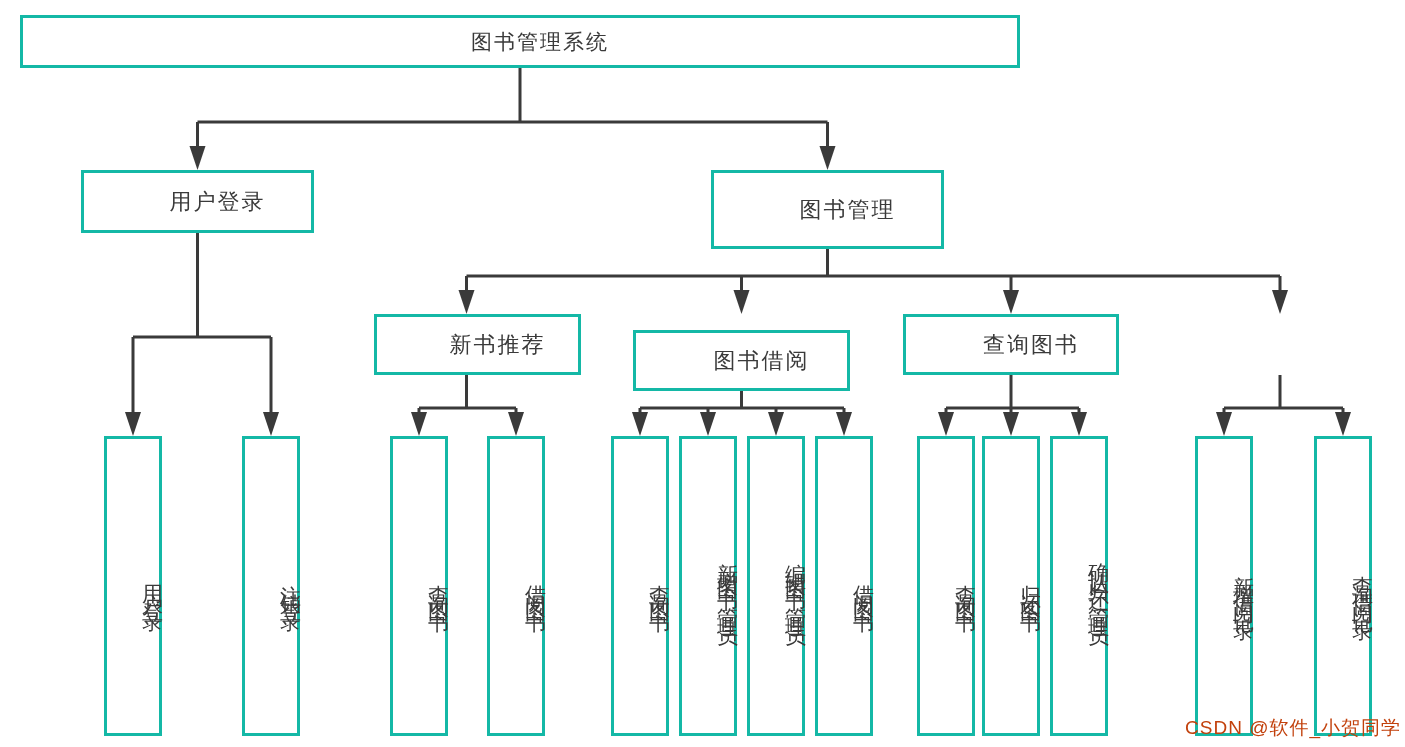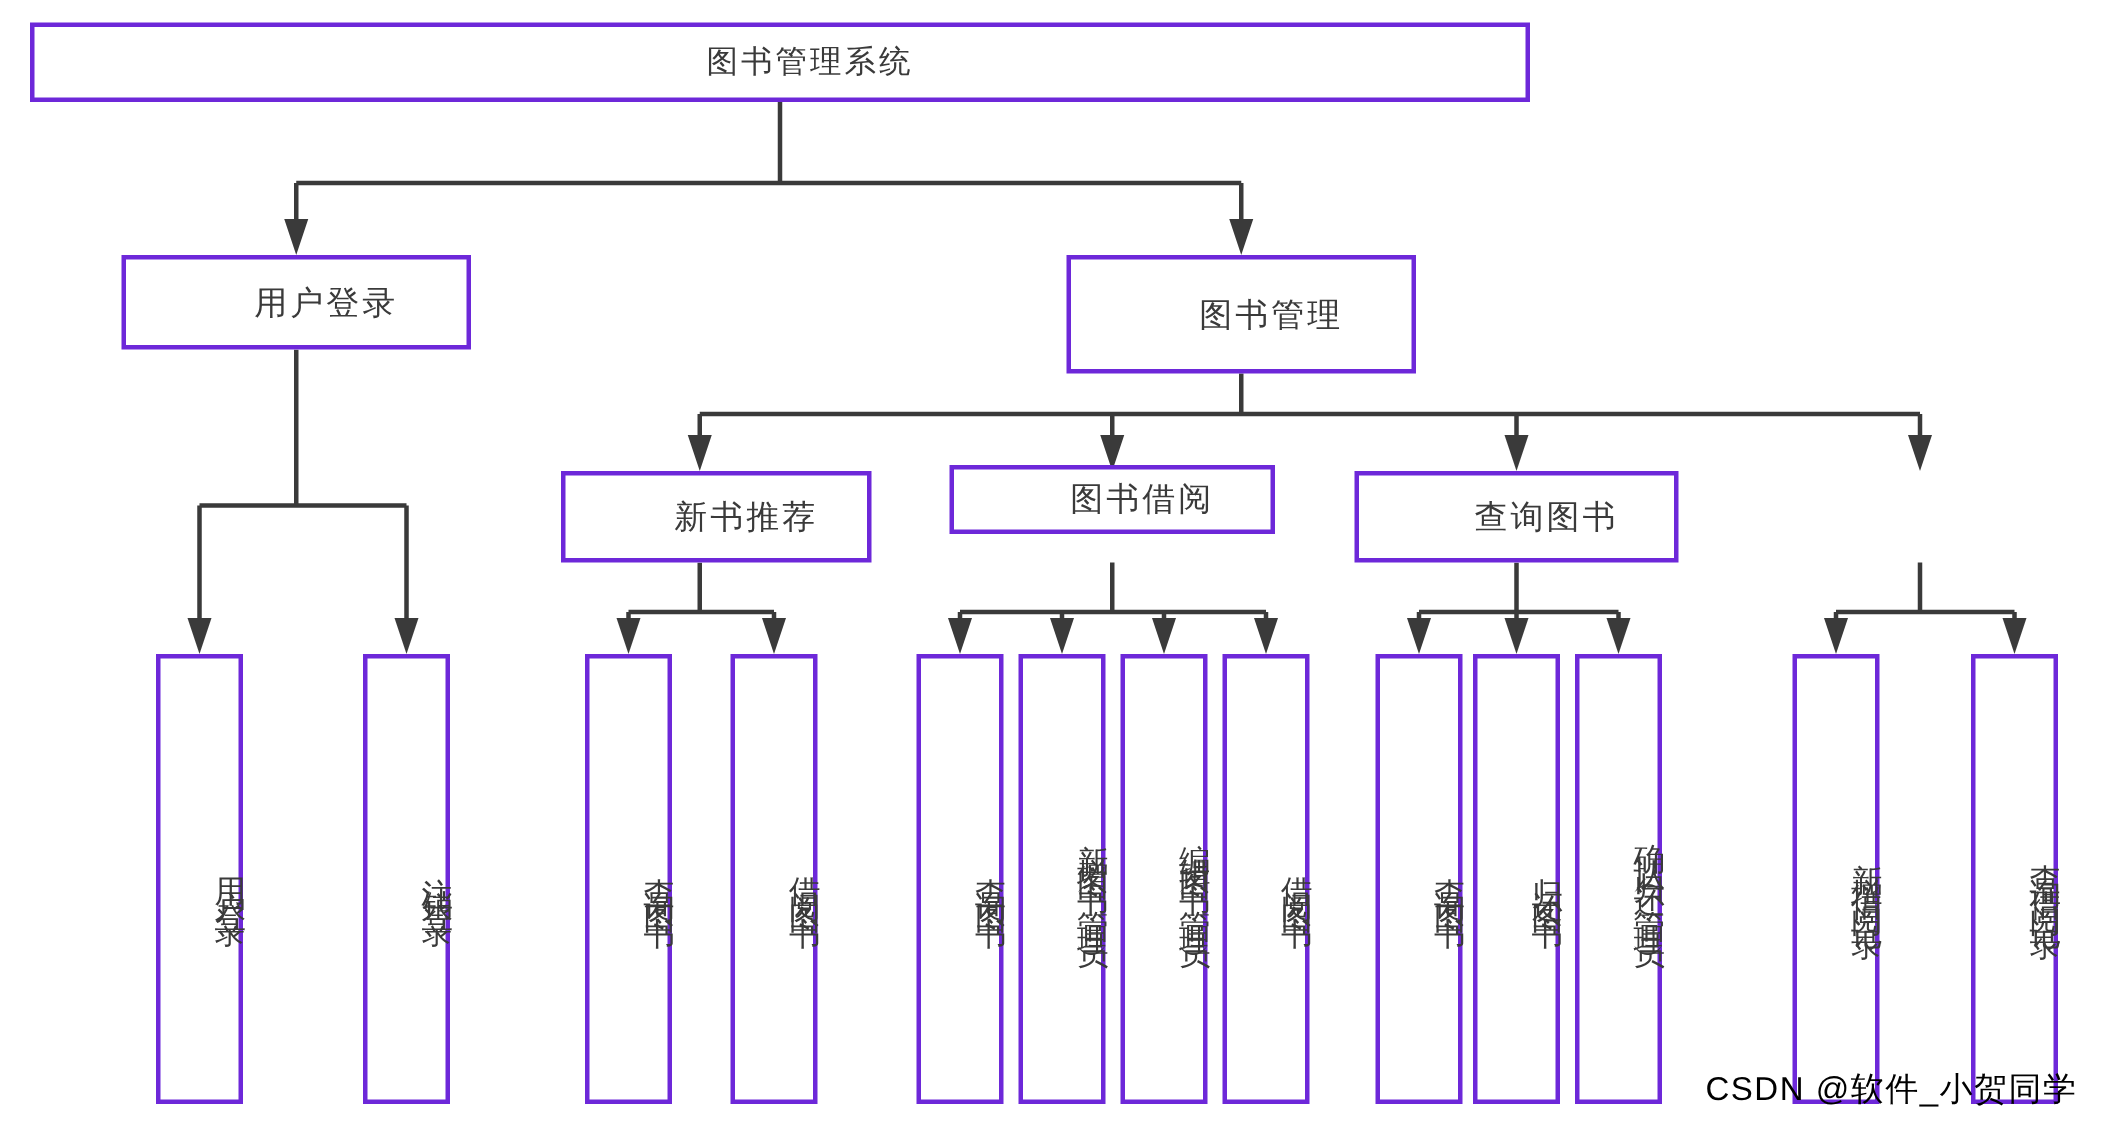--- a/index.html
+++ b/index.html
@@ -14,21 +14,21 @@
   }
   .connectors {
     position: absolute;
     left: 0; top: 0;
     width: 1405px; height: 747px;
     z-index: 1;
   }
   .box {
     position: absolute;
     box-sizing: border-box;
-    border: 3px solid #6d28d9;
+    border: 3px solid #14b8a6;
     background: #ffffff;
     display: flex;
     align-items: center;
     justify-content: center;
     z-index: 2;
     padding-left: 40px;
   }
   .box.h span {
     font-size: 21px;
     letter-spacing: 2px;
@@ -39,24 +39,24 @@
   .box.v span {
     writing-mode: vertical-lr;
     text-orientation: mixed;
     font-size: 21px;
     letter-spacing: 9px;
     line-height: 1;
     white-space: nowrap;
   }
   .watermark {
     position: absolute;
-    right: 20px;
+    right: 4px;
     bottom: 6px;
-    font-size: 22px;
-    color: #000000;
+    font-size: 19px;
+    color: #c2410c;
     letter-spacing: 1px;
     z-index: 3;
     white-space: nowrap;
   }
 </style>
 </head>
 <body>
 
 <div class="canvas">
 
@@ -100,21 +100,21 @@
   <div class="box h lvl2" style="left:81px;top:170px;width:233px;height:63px">
     <span>用户登录</span>
   </div>
   <div class="box h lvl2" style="left:711px;top:170px;width:233px;height:79px">
     <span>图书管理</span>
   </div>
 
   <div class="box h lvl3" style="left:374px;top:314px;width:207px;height:61px">
     <span>新书推荐</span>
   </div>
-  <div class="box h lvl3" style="left:633px;top:310px;width:217px;height:46px">
+  <div class="box h lvl3" style="left:633px;top:330px;width:217px;height:61px">
     <span>图书借阅</span>
   </div>
   <div class="box h lvl3" style="left:903px;top:314px;width:216px;height:61px">
     <span>查询图书</span>
   </div>
 
   <div class="box v" style="left:104px;top:436px;width:58px;height:300px">
     <span>用户登录</span>
   </div>
   <div class="box v" style="left:242px;top:436px;width:58px;height:300px">

